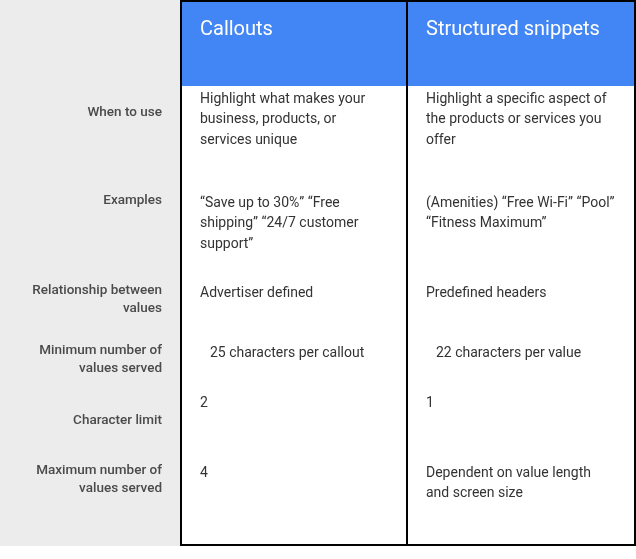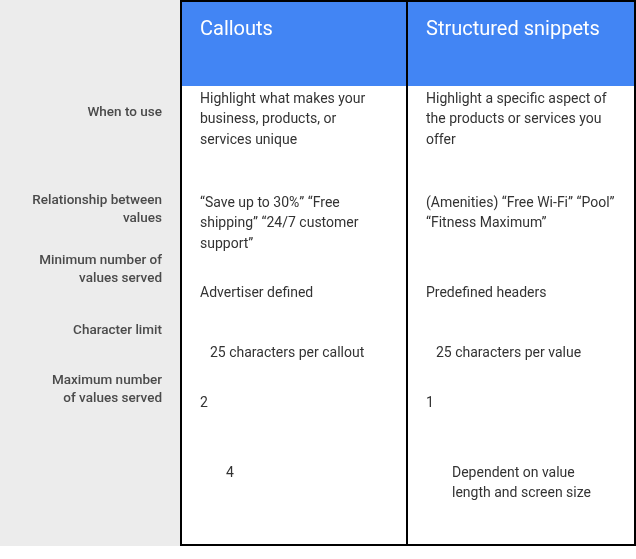--- a/index.html
+++ b/index.html
@@ -66,32 +66,35 @@
   .col-data .row span {
     font-size: 14px;
     color: #333;
     line-height: 1.45;
   }
   .r1 { height: 96px; padding-top: 2px; }
   .r2 { height: 90px; padding-top: 10px; }
   .r3 { height: 62px; padding-top: 10px; }
   .r4 { height: 50px; padding-top: 8px; padding-left: 28px; }
   .r5 { height: 70px; padding-top: 8px; }
-  .r6 { height: 90px; padding-top: 8px; margin-left: 26px; }
+  .r6 { height: 90px; padding-top: 8px; }
   .col-labels .r1 { padding-top: 18px; }
 </style>
 </head>
 <body>
 
 <div class="table">
 
   <div class="col col-labels">
     <div class="header-spacer"></div>
     <div class="row r1">
         <span>When to use</span>
+      </div>
+    <div class="row r2">
+        <span>Examples</span>
       </div>
     <div class="row r3">
         <span>Relationship between values</span>
       </div>
     <div class="row r5">
         <span>Minimum number of values served</span>
       </div>
     <div class="row r4">
         <span>Character limit</span>
       </div>
@@ -131,21 +134,21 @@
     <div class="row r1">
         <span>Highlight a specific aspect of the products or services you offer</span>
       </div>
     <div class="row r2">
         <span>(Amenities) “Free Wi-Fi” “Pool” “Fitness Maximum”</span>
       </div>
     <div class="row r3">
         <span>Predefined headers</span>
       </div>
     <div class="row r4">
-        <span>25 characters per value</span>
+        <span>22 characters per value</span>
       </div>
     <div class="row r5">
         <span>1</span>
       </div>
     <div class="row r6">
         <span>Dependent on value length and screen size</span>
       </div>
   </div>
 
 </div>

